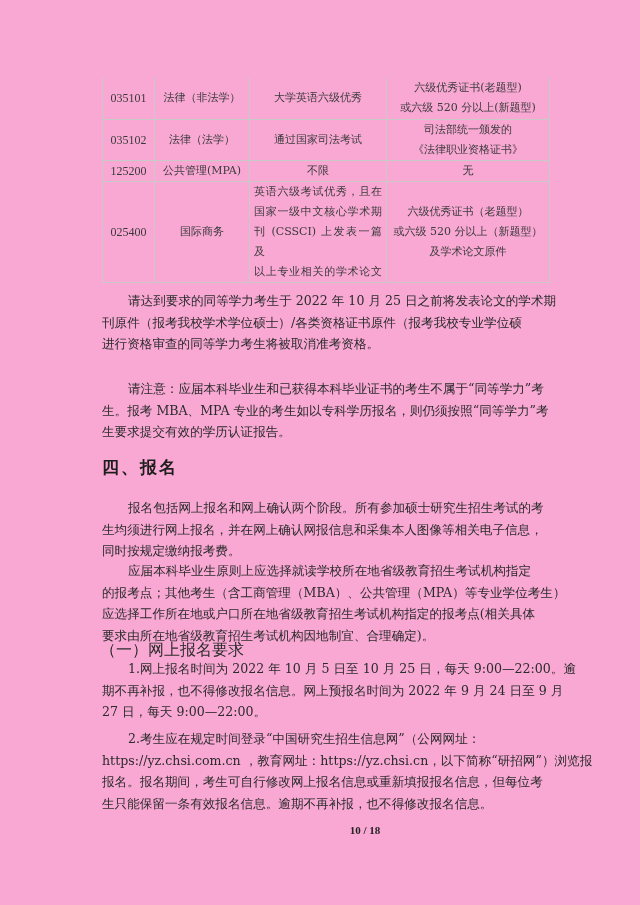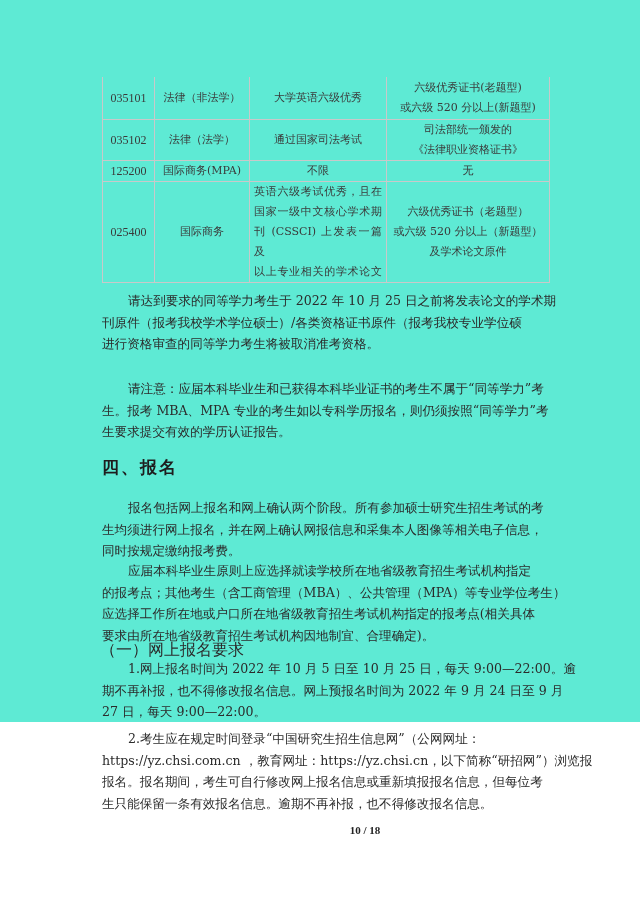--- a/index.html
+++ b/index.html
@@ -1,18 +1,18 @@
 <!DOCTYPE html>
 <html><head>
 <meta charset="utf-8">
 <style>
   html, body { margin:0; padding:0; background:#ffffff; }
   body { width:640px; height:905px; position:relative; overflow:hidden;
          font-family:"DejaVu Serif","Liberation Serif",serif; color:#2b2b2b; }
-  .page { position:absolute; left:0; top:0; width:640px; height:722px; background:#5eead4; }
+  .page { position:absolute; left:0; top:0; width:640px; height:905px; background:#f9a8d4; }
 
   table.req { position:absolute; left:102px; top:77px; width:448px;
               border-collapse:collapse; font-size:11px; color:#3a3a3a; }
   table.req td { border:1px solid #c9c9c9; text-align:center; vertical-align:middle;
                  padding:0 4px; line-height:20px; }
   table.req tr:first-child td { border-top:none; }
   table.req td.code { width:43px; font-family:"Liberation Serif",serif; font-size:12px; }
   table.req td.major { width:86px; }
   table.req td.cond { width:128px; }
   table.req td.cert { }
@@ -52,21 +52,21 @@
       <td class="code">035102</td>
       <td class="major">法律（法学）</td>
       <td class="cond">通过国家司法考试</td>
       <td class="cert">
         <span style="display:block">司法部统一颁发的</span>
         <span style="display:block">《法律职业资格证书》</span>
       </td>
     </tr>
     <tr class="r4">
       <td class="code">125200</td>
-      <td class="major">国际商务(MPA)</td>
+      <td class="major">公共管理(MPA)</td>
       <td class="cond">不限</td>
       <td class="cert">无</td>
     </tr>
     <tr class="r5">
       <td class="code">025400</td>
       <td class="major">国际商务</td>
       <td class="cond">
         <span class="cond-multi">英语六级考试优秀，且在</span>
         <span class="cond-multi">国家一级中文核心学术期</span>
         <span class="cond-multi">刊 (CSSCI) 上发表一篇及</span>

